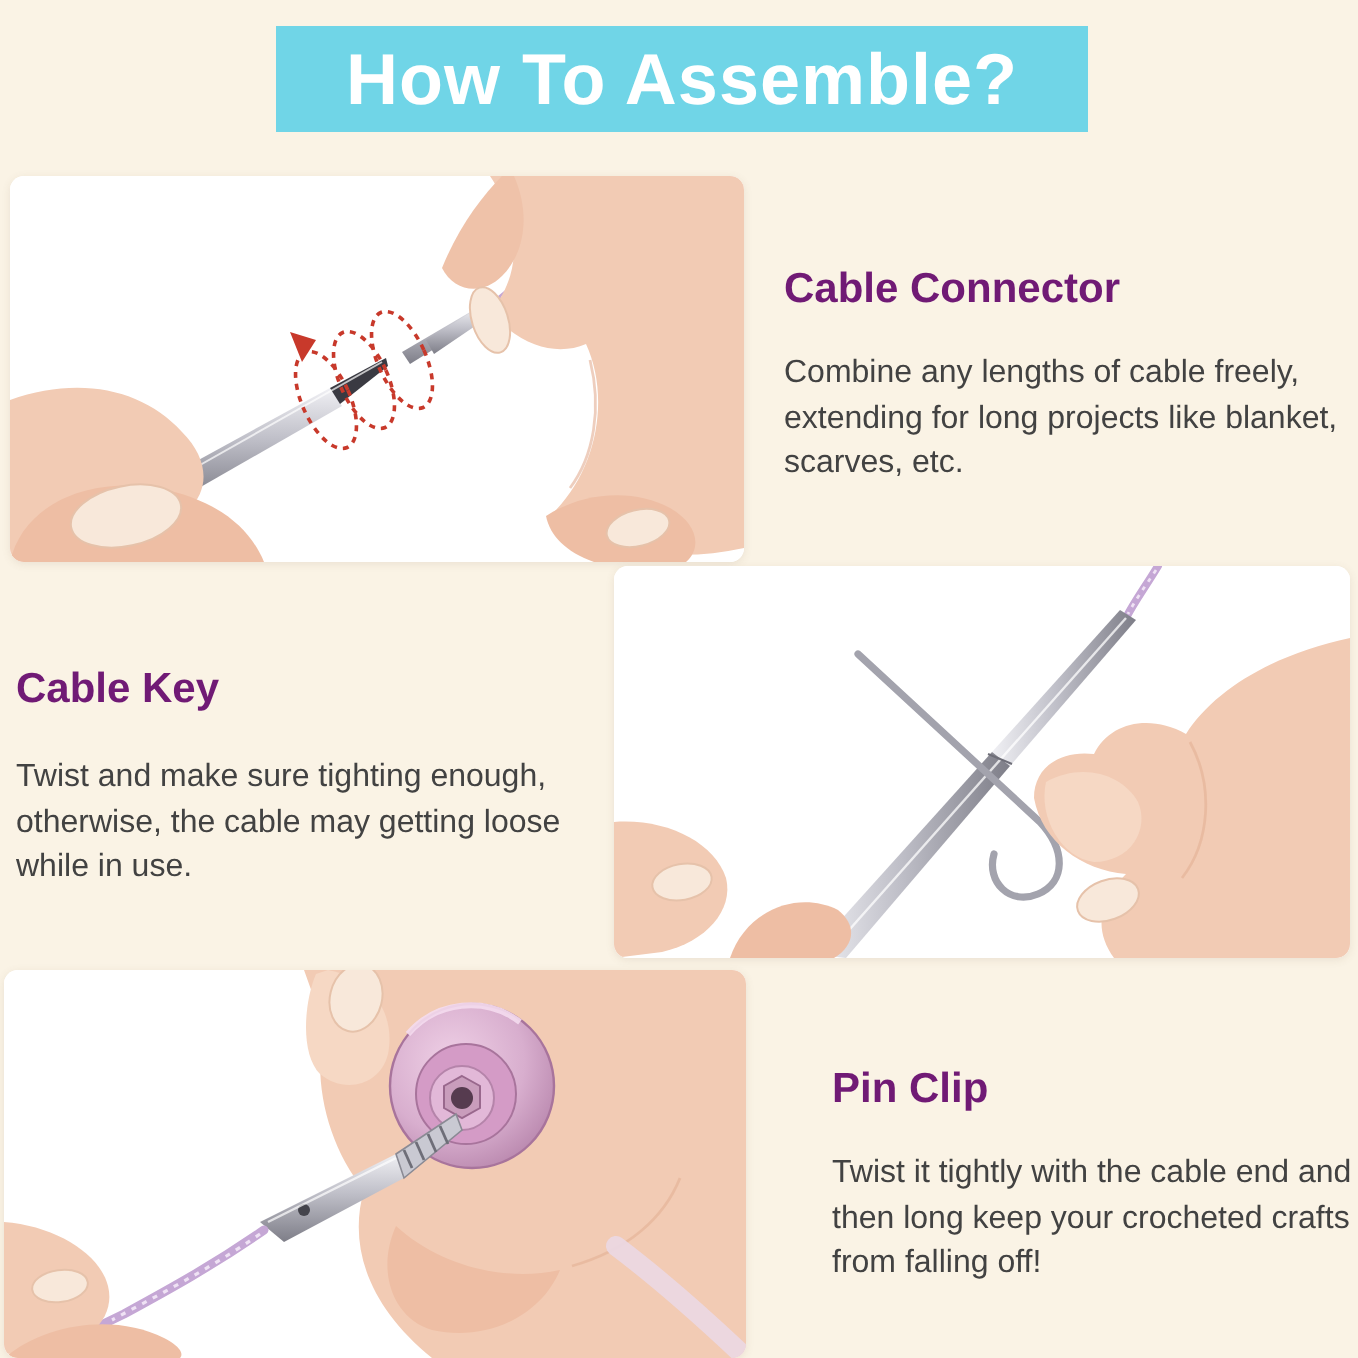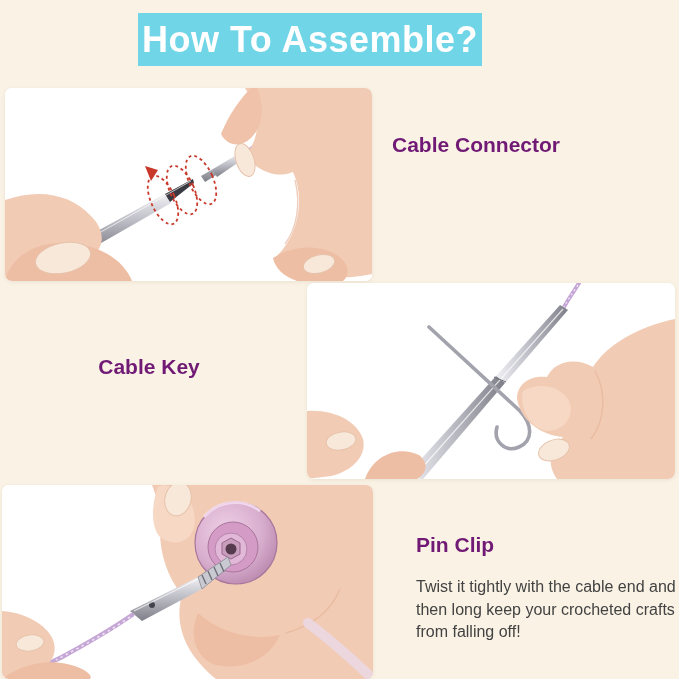--- a/index.html
+++ b/index.html
@@ -3,21 +3,21 @@
 <meta charset="utf-8">
 <style>
   html,body{margin:0;padding:0;background:#FAF3E5;}
   *{box-sizing:border-box;}
   .canvas{
     position:relative;width:679px;height:679px;margin:0 auto;
     background:#FAF3E5;overflow:hidden;
     font-family:"Liberation Sans", sans-serif;
   }
   .banner{
-    position:absolute;left:138px;top:13px;width:344px;height:53px;
+    position:absolute;left:138px;top:13px;width:406px;height:53px;
     background:#70D5E7;color:#FFFFFF;
     display:flex;align-items:center;justify-content:center;
     font-size:36px;font-weight:bold;letter-spacing:.5px;
   }
   figure.photo{
     position:absolute;margin:0;background:#FFFFFF;border-radius:7px;
     overflow:hidden;box-shadow:0 1px 4px rgba(120,100,70,.12);
   }
   .photo svg{display:block;width:100%;height:100%;}
   .photo1{left:5px;top:88px;width:367px;height:193px;}
@@ -25,21 +25,21 @@
   .photo3{left:2px;top:485px;width:371px;height:194px;}
   .text-block{position:absolute;}
   .text-block h2{
     margin:0 0 20px 0;font-size:21px;line-height:1.1;
     font-weight:bold;color:#701a75;
   }
   .text-block p{
     margin:0;font-size:16px;line-height:22.5px;color:#424242;
   }
   .tb1{left:392px;top:133px;width:282px;}
-  .tb2{left:8px;top:355px;width:282px;text-align:center;}
+  .tb2{left:8px;top:333px;width:282px;text-align:left;}
   .tb2 h2{margin-bottom:22px;}
   .tb3{left:392px;top:533px;width:284px;margin-left:24px;}
 </style>
 </head>
 <body>
 
 <div class="canvas">
 
   <div class="banner">
     <span>How To Assemble?</span>
@@ -91,24 +91,26 @@
         <ellipse cx="240" cy="72" rx="9" ry="17" fill="#F8E8DA" stroke="#E6C2AA" stroke-width="1" transform="rotate(-18 240 72)"></ellipse>
         <path d="M268,170 C286,158 312,156 330,166 C344,174 346,186 338,193 L292,193 C278,188 270,180 268,170 Z" fill="#EEBEA4"></path>
         <ellipse cx="314" cy="176" rx="16" ry="9" fill="#F8E8DA" stroke="#E6C2AA" stroke-width="1" transform="rotate(-14 314 176)"></ellipse>
         <path d="M290,92 C296,116 292,140 280,156" stroke="#E2AE92" stroke-width="1.4" fill="none" opacity=".6"></path>
       </g>
     </svg>
   </figure>
 
   <section class="text-block tb1">
     <h2>Cable Connector</h2>
+    <p>Combine any lengths of cable freely, extending for long projects like blanket, scarves, etc.</p>
   </section>
 
   <section class="text-block tb2">
     <h2>Cable Key</h2>
+    <p>Twist and make sure tighting enough, otherwise, the cable may getting loose while in use.</p>
   </section>
 
   <figure class="photo photo2">
     <svg viewBox="0 0 368 196">
       <defs>
         <linearGradient id="steel2" x1="0" y1="0" x2="1" y2="0">
           <stop offset="0" stop-color="#F0F0F4"></stop>
             <stop offset=".45" stop-color="#BFBFC8"></stop>
             <stop offset="1" stop-color="#7E7E88"></stop>
         </linearGradient>

